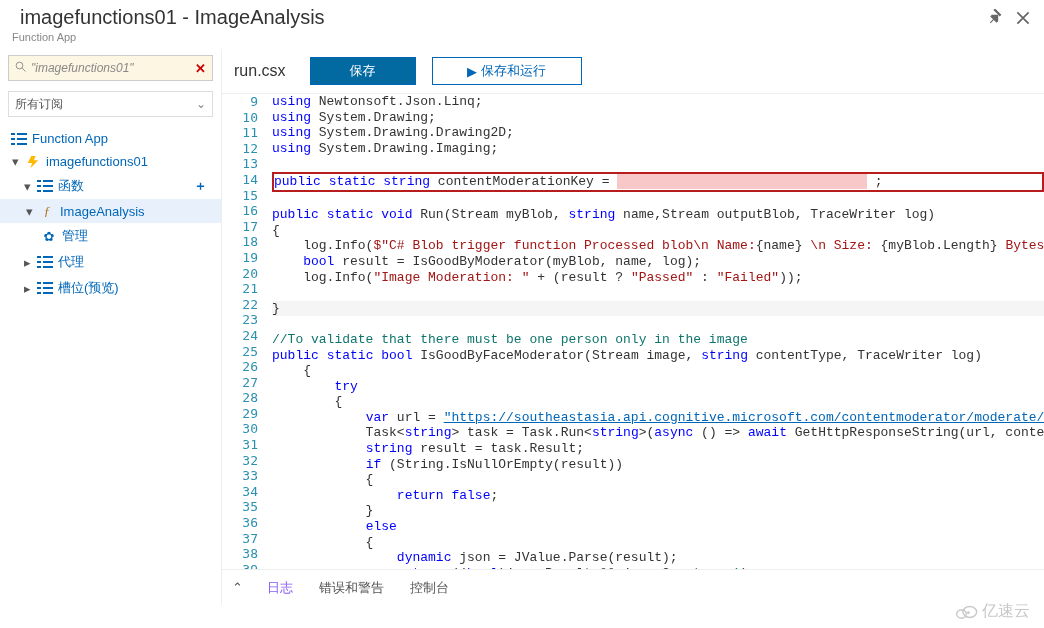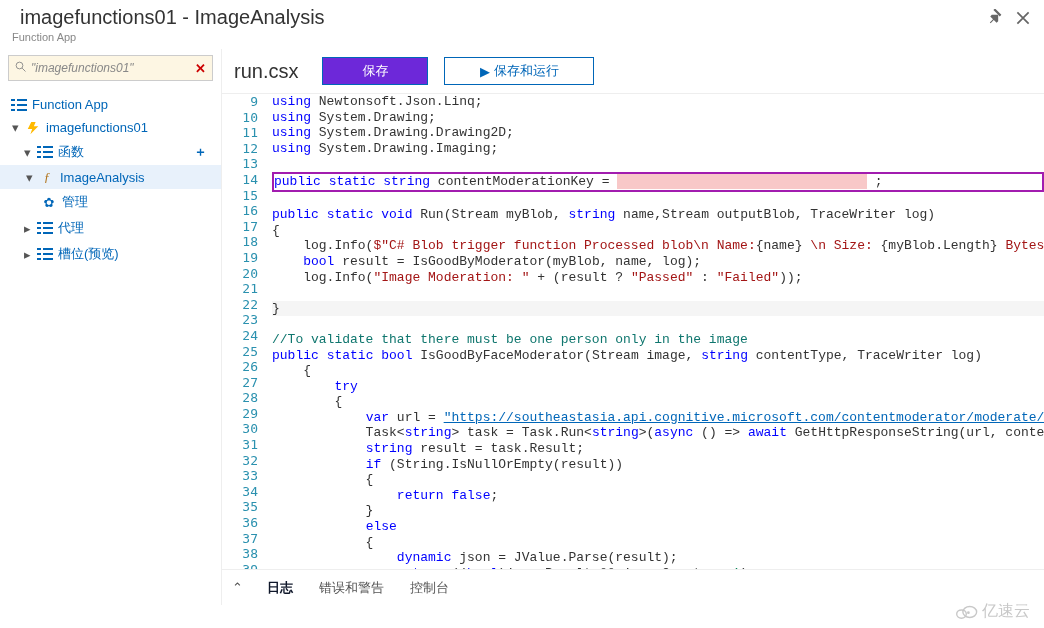--- a/index.html
+++ b/index.html
@@ -35,45 +35,45 @@
 .tree-item.lvl4 { padding-left: 40px; }
 .tree-item.selected { background: #e8f1fb; }
 .plus { margin-left: auto; color: #0066b8; font-weight: bold; padding-right: 4px; }
 .list-icon { color: #0066b8; }
 .app-icon svg { width: 14px; height: 14px; }
 .func-icon { color: #b07219; font-style: italic; font-family: Georgia, serif; }
 
 
 .editor-area { flex: 1; display: flex; flex-direction: column; min-width: 0; }
 .toolbar { display: flex; align-items: center; padding: 8px 12px; gap: 16px; border-bottom: 1px solid #eee; }
-.filename { font-size: 20px; color: #333; margin-right: 8px; }
+.filename { font-size: 16px; color: #333; margin-right: 8px; }
 .btn { border: 1px solid #0066b8; height: 28px; display: inline-flex; align-items: center; justify-content: center; font-size: 13px; cursor: pointer; }
-.btn-primary { background: #6d28d9; color: #fff; width: 106px; font-family: Liberation Serif, serif; }
+.btn-primary { background: #0369a1; color: #fff; width: 106px; font-family: Liberation Serif, serif; }
 .btn-outline { background: #fff; color: #0066b8; width: 150px; }
 .play { margin-right: 4px; }
 
 .code-wrap { flex: 1; overflow: hidden; position: relative; background: #fff; }
 .code-scroll { overflow: auto; height: 100%; }
 pre.code { font-family: Consolas, "Courier New", monospace; font-size: 13px; line-height: 15.6px; white-space: pre; padding-left: 50px; position: relative; }
 .gutter { position: absolute; left: 0; top: 0; width: 44px; text-align: right; color: #2b91af; font-family: Consolas, monospace; font-size: 13px; line-height: 15.6px; padding-right: 8px; }
 .tok-kw { color: #0000ff; }
 .tok-type { color: #0000ff; }
 .tok-str { color: #a31515; }
 .tok-num { color: #098658; }
 .tok-cmt { color: #0f766e; }
 .tok-link { color: #0066b8; text-decoration: underline; }
 
-.redbox { border: 2px solid #a21caf; }
+.redbox { border: 2px solid #b91c1c; }
 .hl-line { background: #f5f5f5; }
 .redacted { background: #f8c8c8; color: #f8c8c8; }
 
 .bottom-tabs { display: flex; align-items: center; border-top: 1px solid #eee; height: 36px; padding: 0 10px; gap: 22px; font-size: 13px; color: #555; }
 .bottom-tabs .chev-up { color: #555; cursor: pointer; }
 .bottom-tabs .tab { cursor: pointer; padding: 4px 2px; }
-.bottom-tabs .tab.active { color: #0f172a; font-weight: 700; }
+.bottom-tabs .tab.active { color: #8b5cf6; font-weight: 400; }
 
 .watermark { position: absolute; right: 14px; bottom: 6px; font-size: 16px; color: #c8c8c8; display: flex; align-items: center; gap: 4px; font-family: "Segoe UI", sans-serif; }
 .watermark svg { width: 22px; height: 18px; }
 </style>
 </head>
 <body>
 
 <div class="header">
   <span class="title">imagefunctions01 - ImageAnalysis</span>
   <span class="spacer"></span>
@@ -97,20 +97,24 @@
       <div class="search">
         <span class="mag">
           <svg width="12" height="12" viewBox="0 0 16 16">
               <circle cx="6" cy="6" r="4.5" fill="none" stroke="currentColor" stroke-width="1.2"></circle>
               <line x1="9.5" y1="9.5" x2="14" y2="14" stroke="currentColor" stroke-width="1.2"></line>
             </svg>
         </span>
         <input value="&quot;imagefunctions01&quot;" style="">
         <span class="clear">✕</span>
       </div>
+    </div>
+    <div class="subs">
+      <span>所有订阅</span>
+      <span class="chev">⌄</span>
     </div>
 
     <div class="tree">
       <div class="tree-item lvl0 link">
         <span class="ic list-icon">
             <svg width="16" height="12" viewBox="0 0 16 12">
               <rect x="0" y="0" width="4" height="2" fill="#0066b8"></rect>
               <rect x="6" y="0" width="10" height="2" fill="#0066b8"></rect>
               <rect x="0" y="5" width="4" height="2" fill="#0066b8"></rect>
               <rect x="6" y="5" width="10" height="2" fill="#0066b8"></rect>

